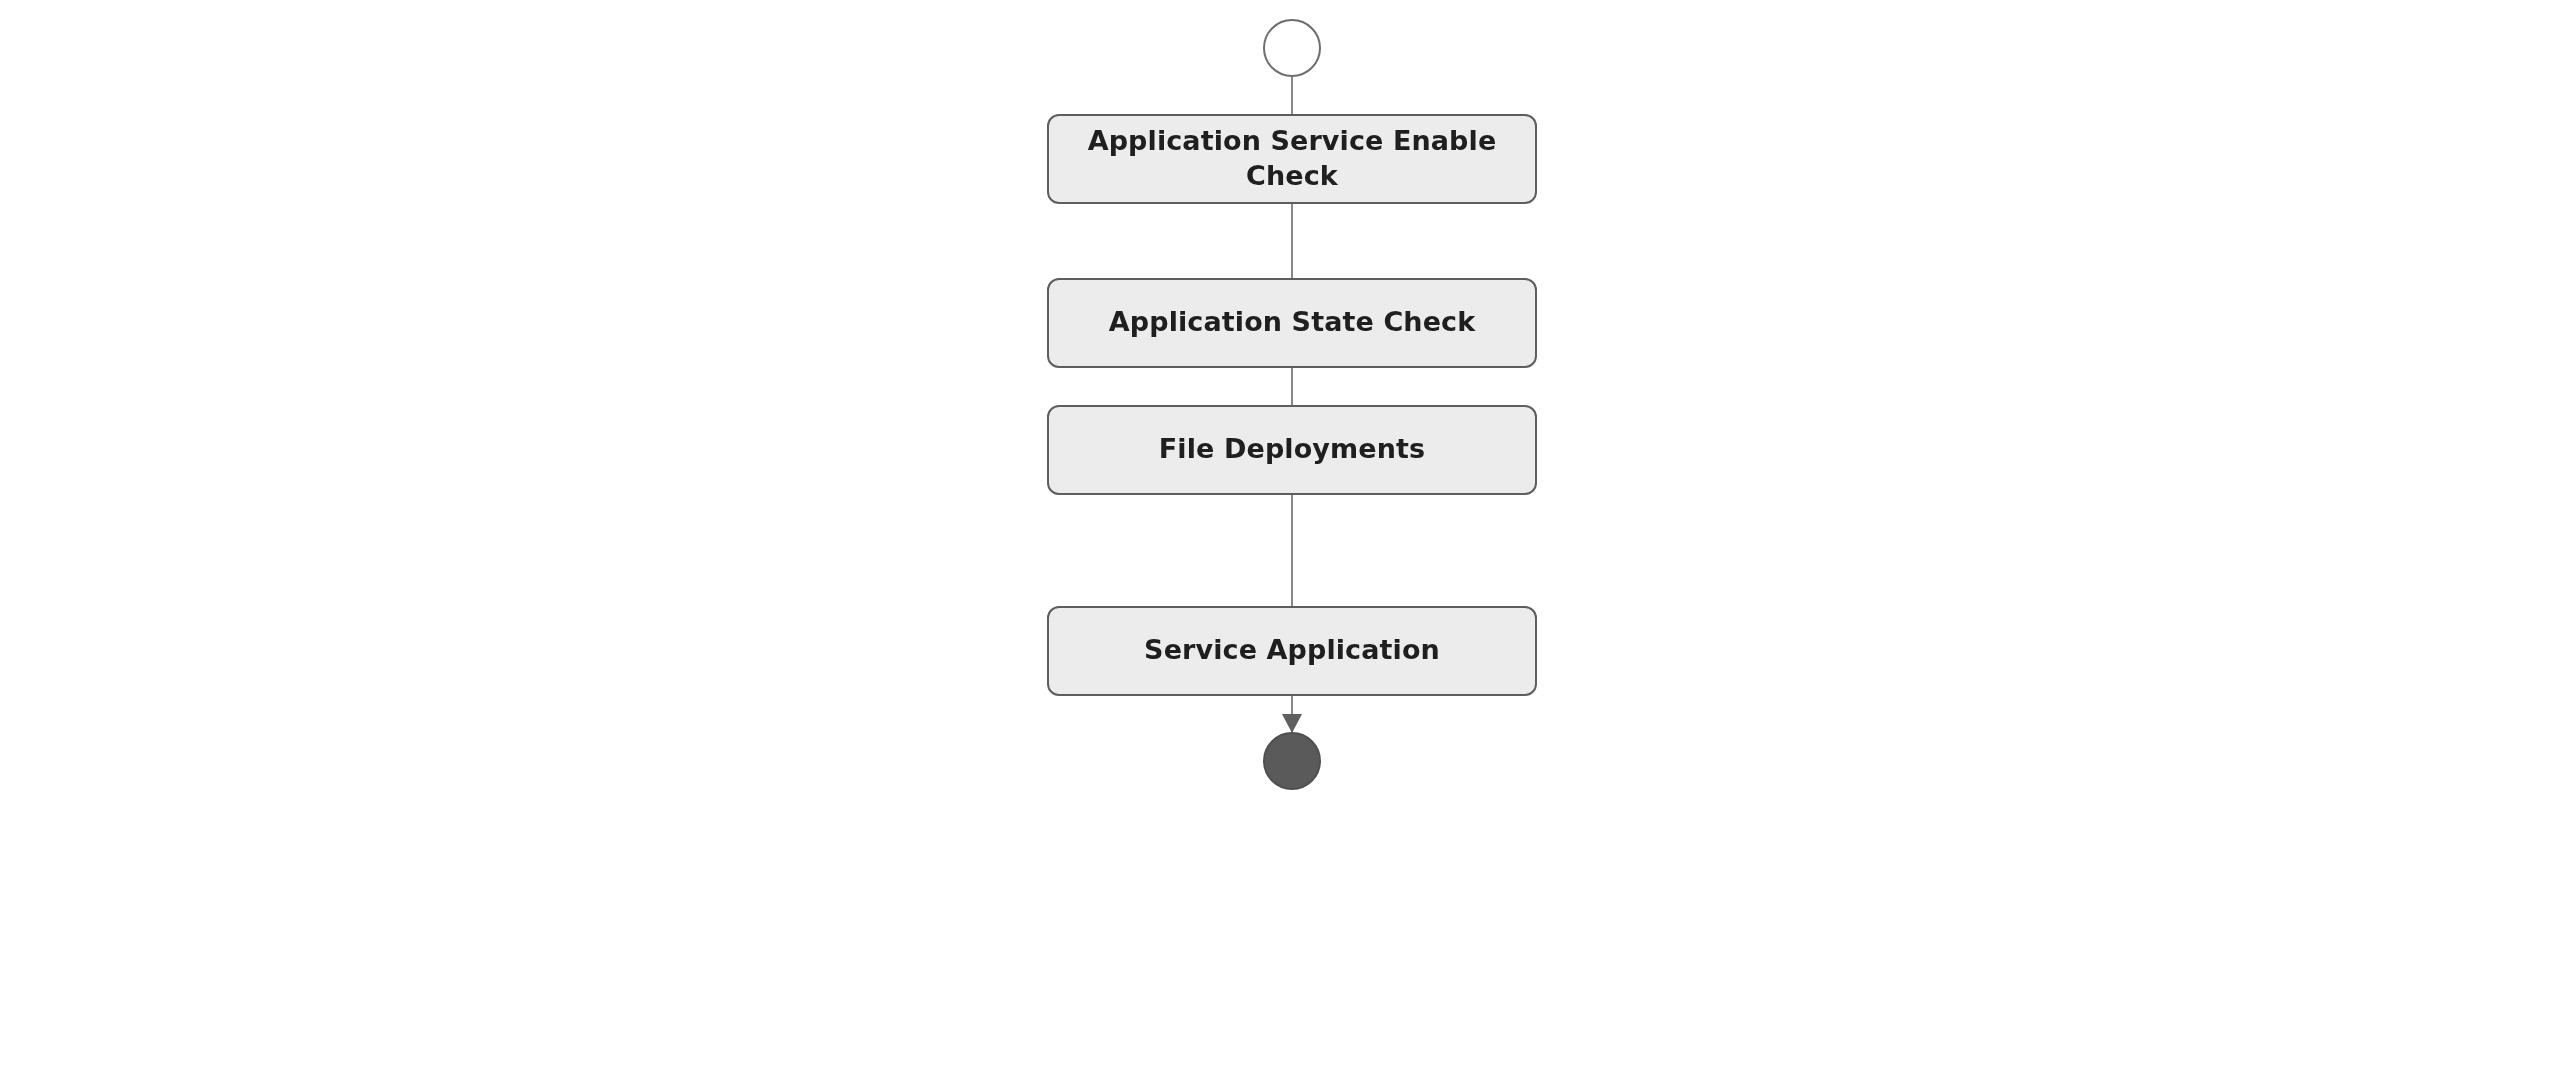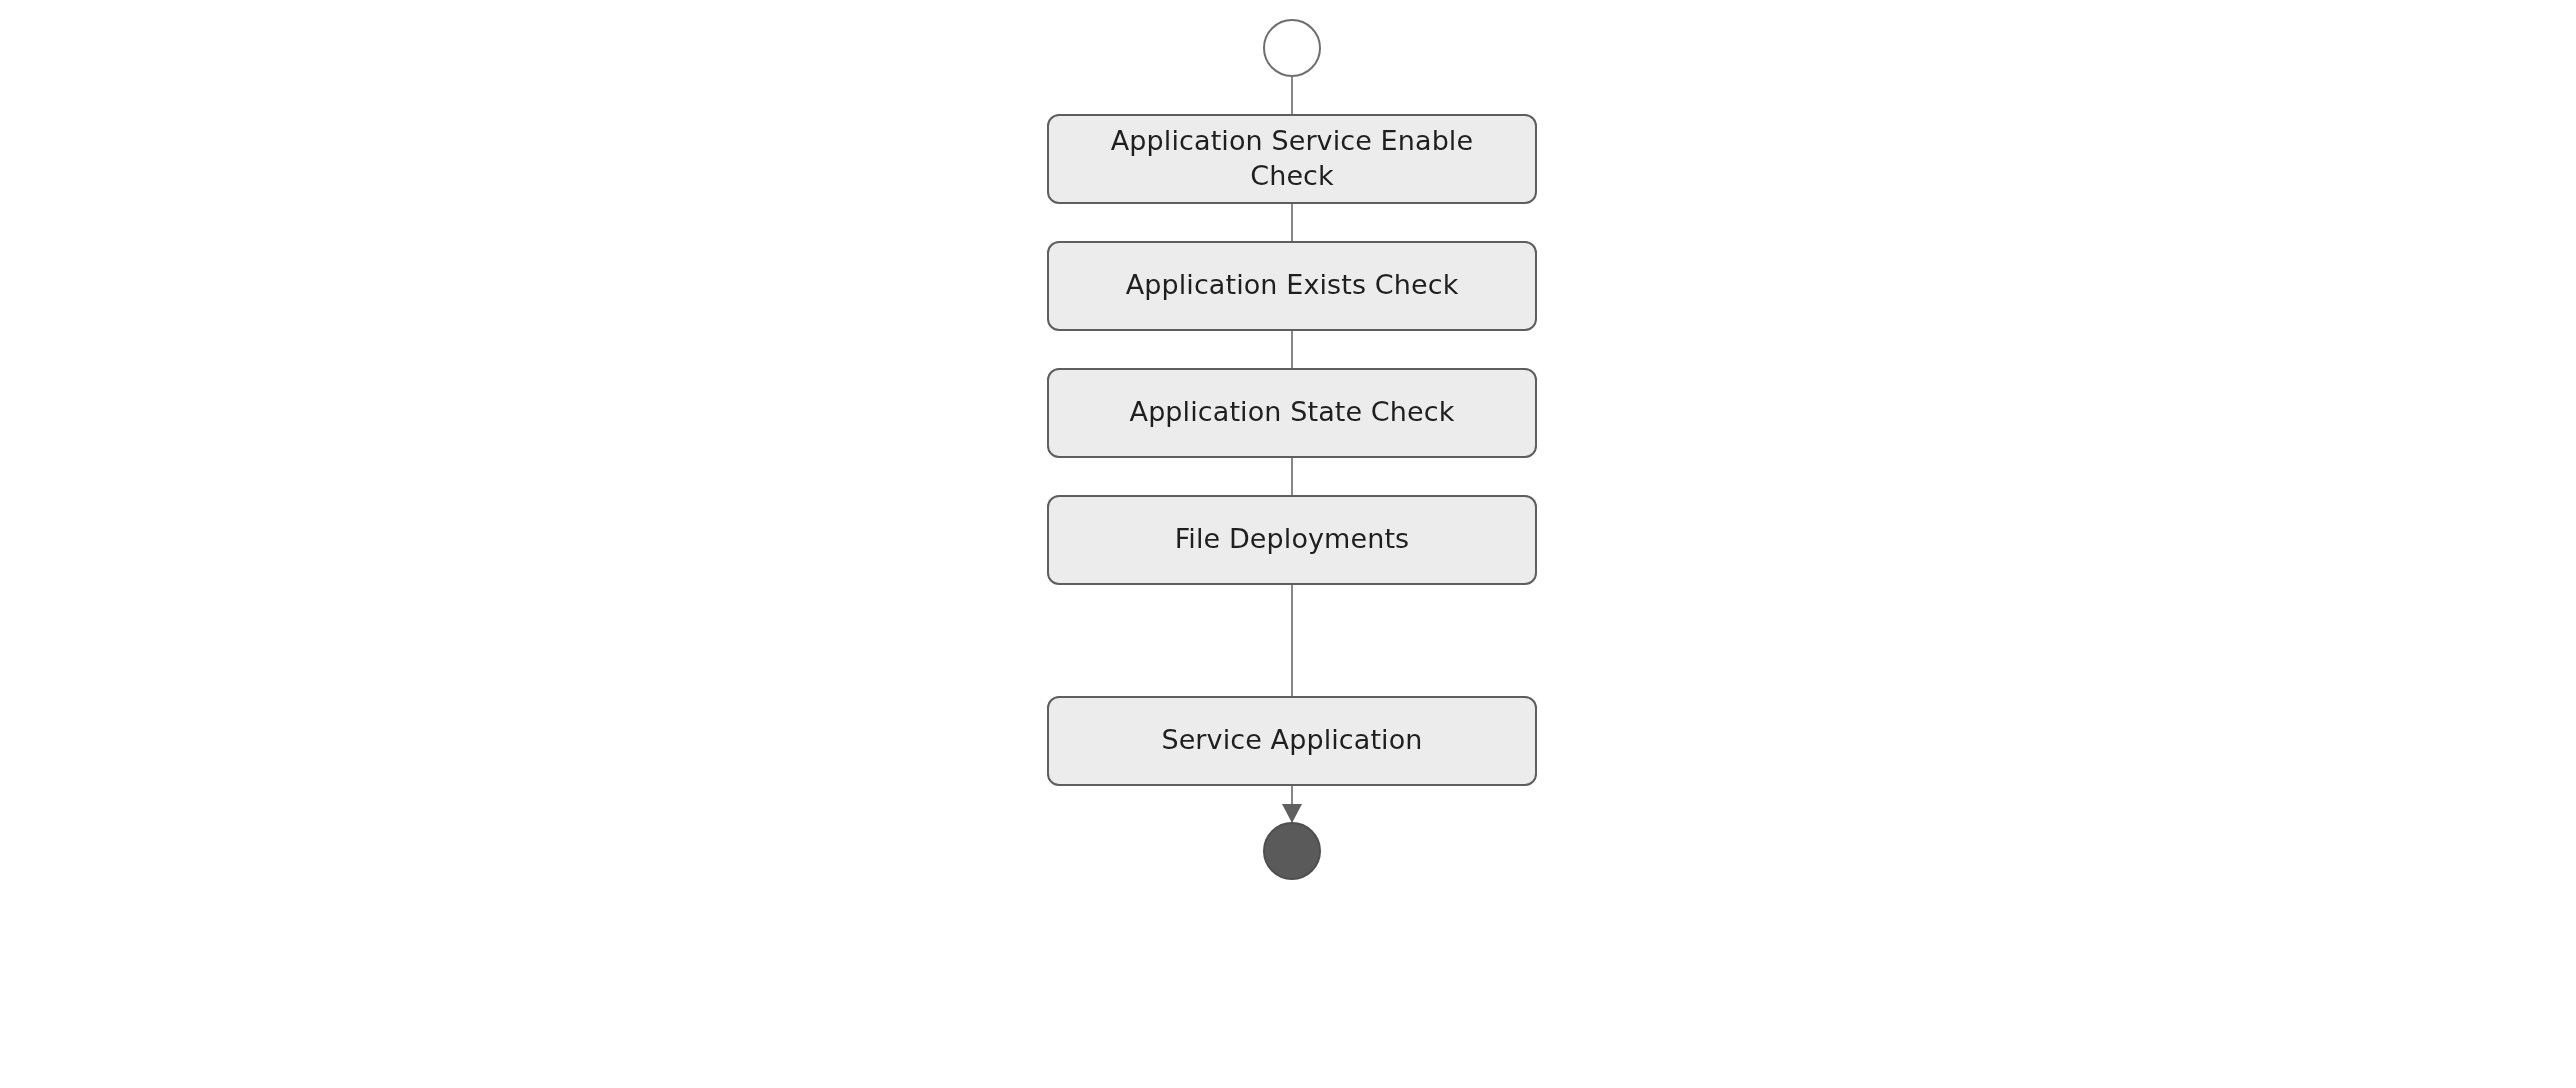--- a/index.html
+++ b/index.html
@@ -14,20 +14,21 @@
     font-family: "DejaVu Sans", "Liberation Sans", sans-serif;
     overflow: hidden;
     position: relative;
   }
 
   #flow-canvas {
     position: relative;
     width: 2576px;
     height: 1019px;
     background: #ffffff;
+    font-weight: bold;
   }
 
   
   .flow-column {
     position: absolute;
     left: 1047px;
     top: 0px;
     width: 490px;
     height: 1089px;
     display: flex;
@@ -127,23 +128,20 @@
     <div class="start-node"></div>
 
     <div class="connector"></div>
 
     <div class="task-node">
       <span class="task-label">Application Service Enable Check</span>
     </div>
 
     <div class="connector"></div>
 
-    <div class="task-node">
-      <span class="task-label">Application Exists Check</span>
-    </div>
 
     <div class="connector"></div>
 
     <div class="task-node">
       <span class="task-label">Application State Check</span>
     </div>
 
     <div class="connector"></div>
 
     <div class="task-node">

